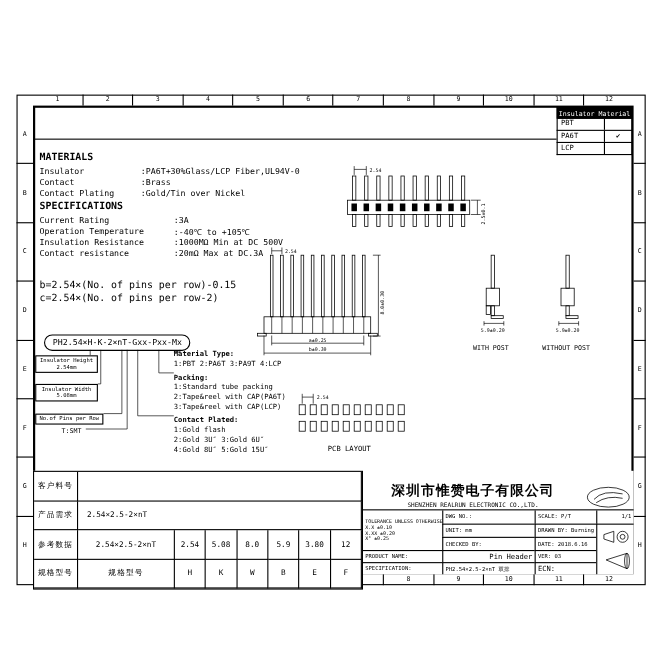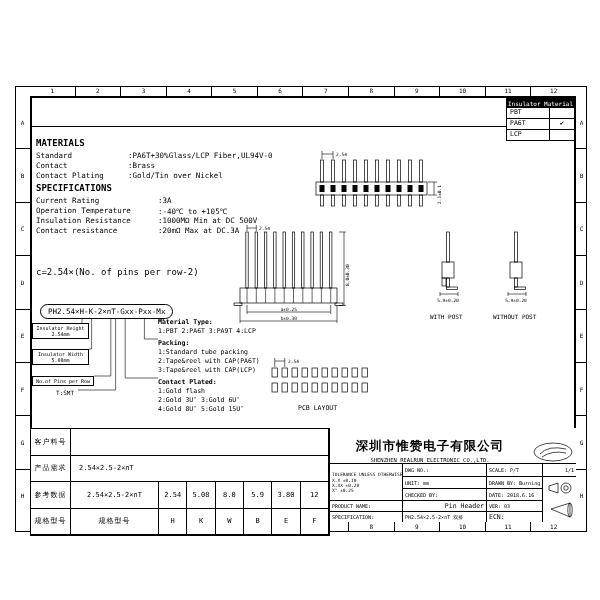--- a/index.html
+++ b/index.html
@@ -151,37 +151,38 @@
       <div class="ins-name">PA6T</div>
       <div class="ins-check">✔</div>
     </div>
     <div class="ins-row">
       <div class="ins-name">LCP</div>
       <div class="ins-check"></div>
     </div>
   </div>
 
   <div class="abs sec-head" style="left:36px;top:138px">MATERIALS</div>
-  <div class="abs kv" style="left:36px;top:151px">Standard</div>
+  <div class="abs kv" style="left:36px;top:151px">Insulator</div>
   <div class="abs kv" style="left:128px;top:151px">:PA6T+30%Glass/LCP Fiber,UL94V-0</div>
   <div class="abs kv" style="left:36px;top:161px">Contact</div>
   <div class="abs kv" style="left:128px;top:161px">:Brass</div>
   <div class="abs kv" style="left:36px;top:171px">Contact Plating</div>
   <div class="abs kv" style="left:128px;top:171px">:Gold/Tin over Nickel</div>
 
   <div class="abs sec-head" style="left:36px;top:183px">SPECIFICATIONS</div>
   <div class="abs kv" style="left:36px;top:196px">Current Rating</div>
   <div class="abs kv" style="left:158px;top:196px">:3A</div>
   <div class="abs kv" style="left:36px;top:206px">Operation Temperature</div>
   <div class="abs kv" style="left:158px;top:206px">:-40℃ to +105℃</div>
   <div class="abs kv" style="left:36px;top:216px">Insulation Resistance</div>
   <div class="abs kv" style="left:158px;top:216px">:1000MΩ Min at DC 500V</div>
   <div class="abs kv" style="left:36px;top:226px">Contact resistance</div>
   <div class="abs kv" style="left:158px;top:226px">:20mΩ Max at DC.3A</div>
 
+  <div class="abs formula" style="left:36px;top:255px">b=2.54×(No. of pins per row)-0.15</div>
   <div class="abs formula" style="left:36px;top:267px">c=2.54×(No. of pins per row-2)</div>
 
   <div class="abs part-code" style="left:40px;top:304px">PH2.54×H-K-2×nT-Gxx-Pxx-Mx</div>
 
   <svg class="abs" style="left:30px;top:318px" width="230" height="95">
     <path class="ln" d="M52,0 V5"></path>
     <path class="ln" d="M61.6,0 V31 H59"></path>
     <path class="ln" d="M80.8,0 V58 H64"></path>
     <path class="ln" d="M85.6,0 V72 H48"></path>
     <path class="ln" d="M95.2,0 V60 H128"></path>

